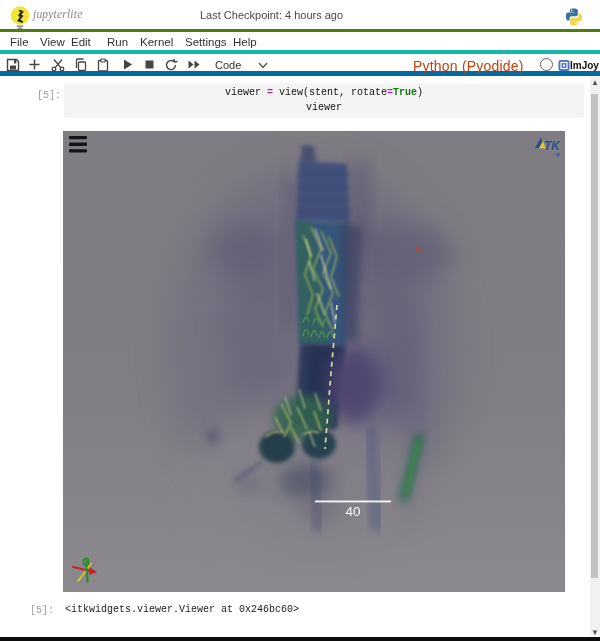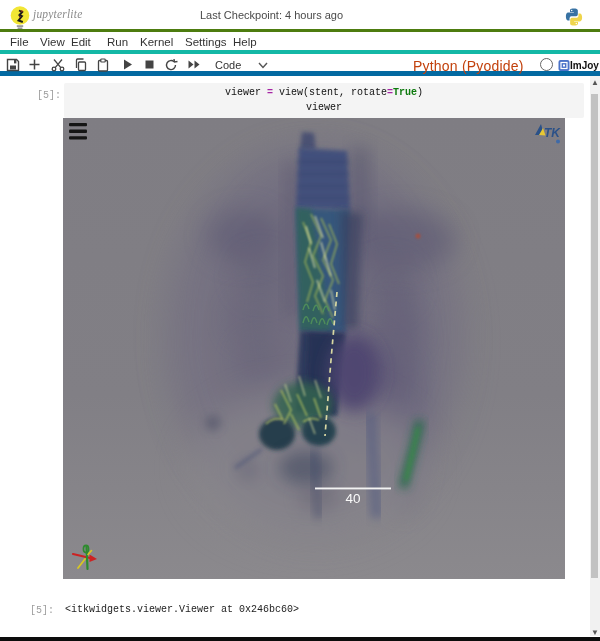--- a/index.html
+++ b/index.html
@@ -25,21 +25,21 @@
   border:1.5px solid #666; border-radius:50%; }
 .imjoy { position:absolute; left:558px; top:3.5px; }
 .imjoytxt { position:absolute; left:570px; top:5px; font-size:10px; color:#111; font-weight:bold; }
 .prompt { position:absolute; font-family:"Liberation Mono",monospace; font-size:10px; color:#9e9e9e; }
 .cellinput { position:absolute; left:64px; top:83px; width:520px; height:35px;
   background:#f4f4f4; border-radius:2px; padding:3px 4px;
   font-family:"Liberation Mono",monospace; font-size:10px; line-height:14.5px; color:#111;
   white-space:pre;text-align:center; }
 .kw { color:#a626a4; font-weight:bold; }
 .bool { color:#0e7a0e; font-weight:bold; }
-.viewer { position:absolute; left:63px; top:118px; width:502px; height:405px; }
+.viewer { position:absolute; left:63px; top:131px; width:502px; height:405px; }
 .outtext { position:absolute; left:65px; top:604px; font-family:"Liberation Mono",monospace;
   font-size:10px; color:#222; }
 .sbtrack { position:absolute; left:590px; top:76px; width:10px; height:560px; background:#f1f1f1; }
 .sbthumb { position:absolute; left:591px; top:94px; width:7px; height:484px; background:#c2c2c2; }
 .sbarrow { position:absolute; left:590px; width:10px; height:10px; font-size:8px; color:#555;
   text-align:center; line-height:10px; }
 .bottombar { position:absolute; left:0; top:637px; width:600px; height:4px; background:#0c0c0c; }
 </style>
 </head>
 <body>

